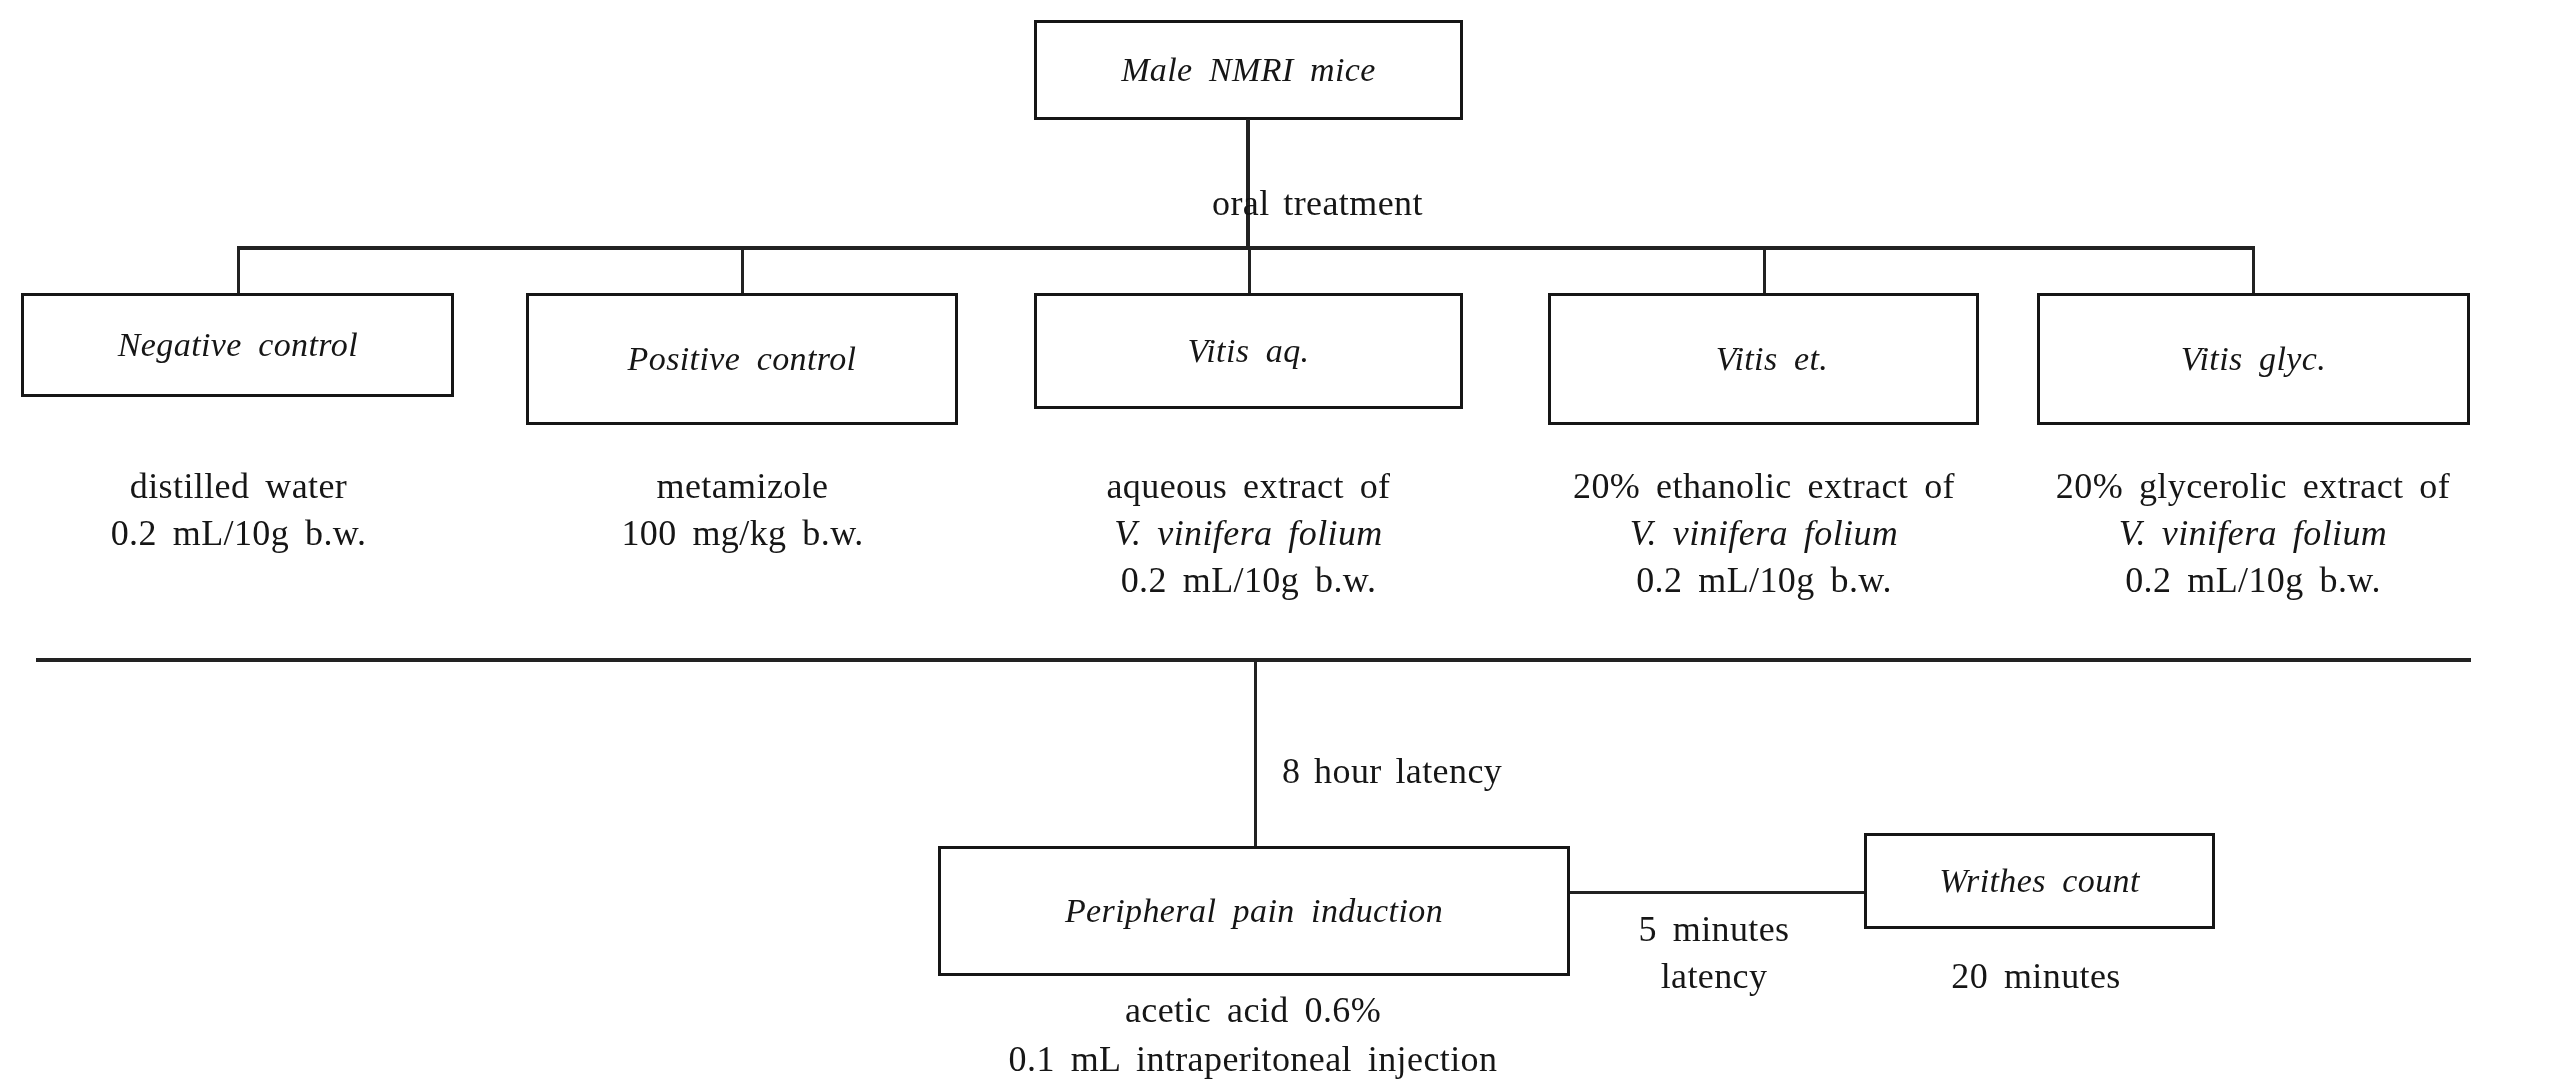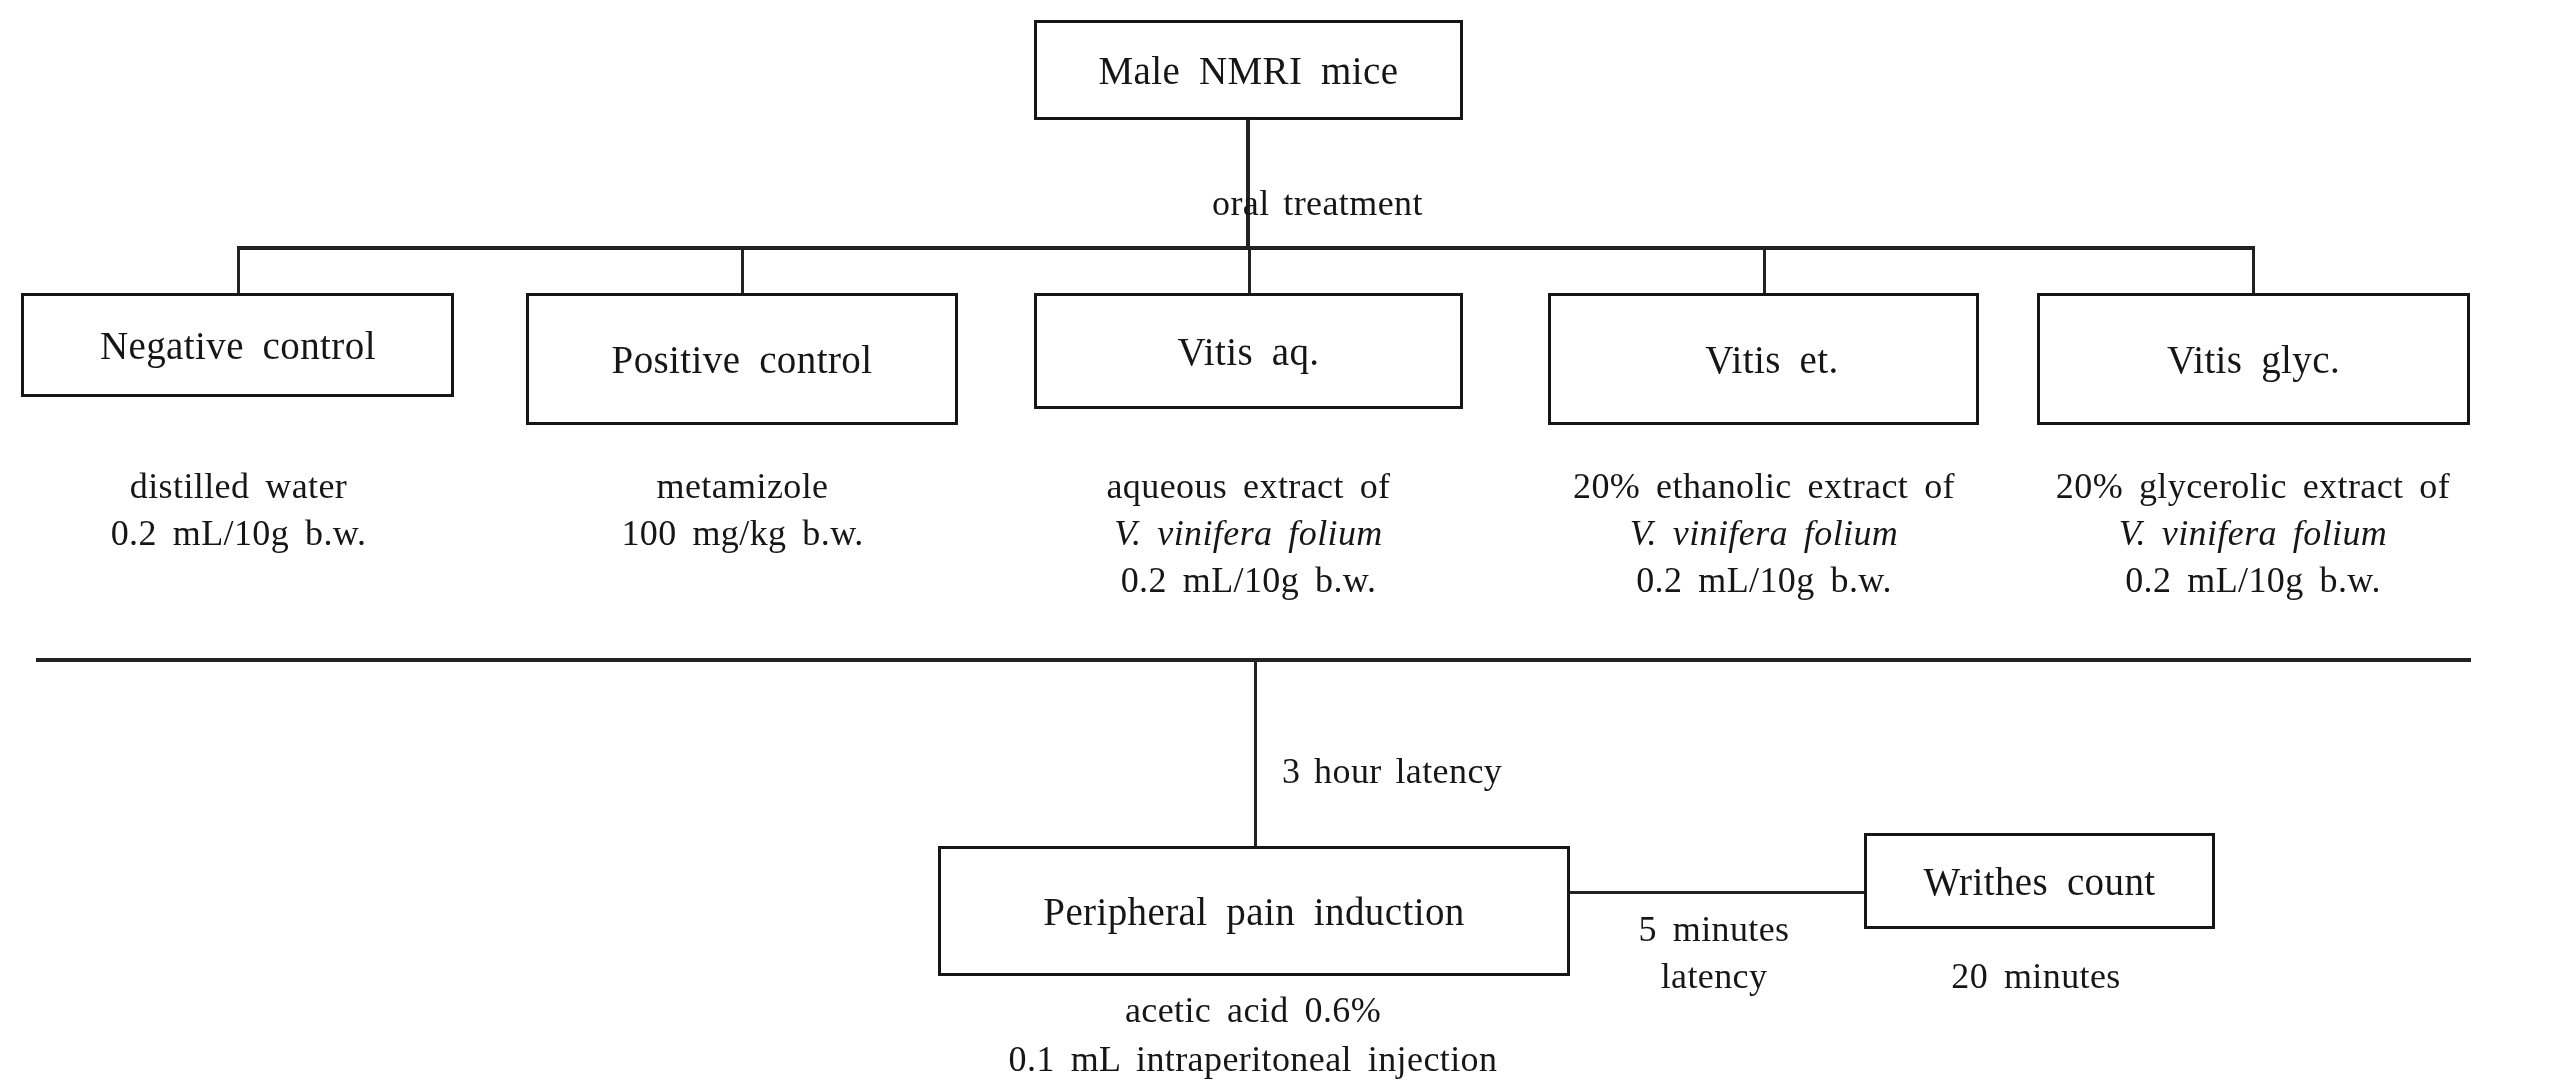--- a/index.html
+++ b/index.html
@@ -19,24 +19,25 @@
   .box {
     position: absolute;
     box-sizing: border-box;
     border: 3.6px solid var(--ink, #161616);
     background: #ffffff;
     display: flex;
     align-items: center;
     justify-content: center;
   }
   .box-label {
-    font-size: 39px;
+    font-size: 34px;
     letter-spacing: 0.4px;
     word-spacing: 0.22em;
     white-space: nowrap;
+    font-style: italic;
   }
   .hline, .vline {
     position: absolute;
     background: var(--line, #222222);
   }
   .flabel {
     position: absolute;
     font-size: 36px;
     letter-spacing: 0.4px;
     word-spacing: 0.12em;
@@ -111,21 +112,21 @@
   <div class="desc" style="left:1896px; top:463px; width:714px;">
     <div class="dline">20% glycerolic extract of</div>
     <div class="dline italic">V. vinifera folium</div>
     <div class="dline">0.2 mL/10g b.w.</div>
   </div>
 
   <div class="hline" style="left:36px; top:658px; width:2435px; height:3.6px;"></div>
 
   <div class="vline" style="left:1254px; top:661px; width:2.9px; height:186px;"></div>
 
-  <div class="flabel" style="left:1282px; top:750px;">3 hour latency</div>
+  <div class="flabel" style="left:1282px; top:750px;">8 hour latency</div>
 
   <div class="box" style="left:938px; top:846px; width:632px; height:130px;">
     <span class="box-label">Peripheral pain induction</span>
   </div>
 
   <div class="hline" style="left:1570px; top:891px; width:294px; height:2.9px;"></div>
 
   <div class="box" style="left:1864px; top:833px; width:351px; height:96px;">
     <span class="box-label">Writhes count</span>
   </div>

